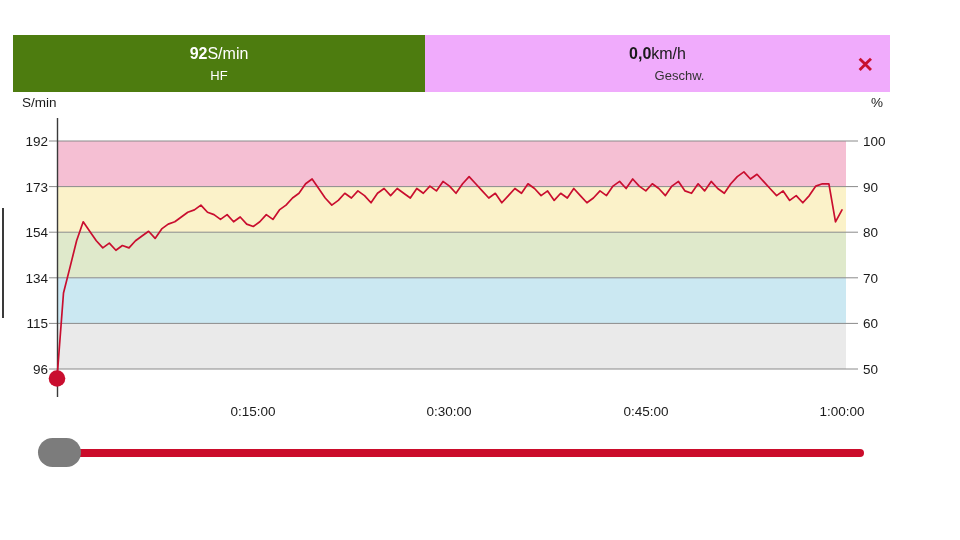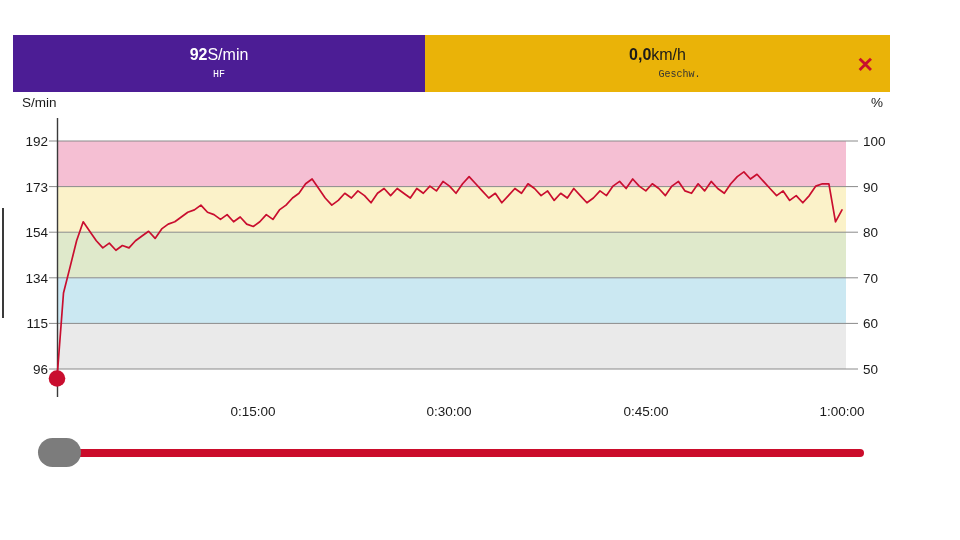--- a/index.html
+++ b/index.html
@@ -15,25 +15,25 @@
   .tabs {
     position: absolute; left: 13px; top: 35px;
     width: 877px; height: 57px;
     display: flex;
   }
   .tab {
     display: flex; flex-direction: column;
     align-items: center; justify-content: center;
     gap: 7px; cursor: pointer;
   }
-  .tab-hr { width: 412px; background: #4c1d95; color: #ffffff; }
-  .tab-speed { flex: 1; background: #eab308; color: #1a1a1a; position: relative; }
+  .tab-hr { width: 412px; background: #4d7c0f; color: #ffffff; }
+  .tab-speed { flex: 1; background: #f0abfc; color: #1a1a1a; position: relative; }
   .tab-line1 { font-size: 16px; line-height: 1; }
   .tab-line1 .val { font-weight: 700; }
-  .tab-line2 { font-size: 10px; line-height: 1; font-family: Liberation Mono, monospace; }
+  .tab-line2 { font-size: 13px; line-height: 1; }
   .tab-hr .tab-line2 { color: #ffffff; }
   .tab-speed .tab-line2 { color: #333333; margin-left: 44px; }
   .close-btn {
     position: absolute; right: 16px; top: 50%;
     transform: translateY(-50%);
     color: #C8102E; font-size: 21px; font-weight: 700;
     line-height: 1; cursor: pointer;
   }
 
   

